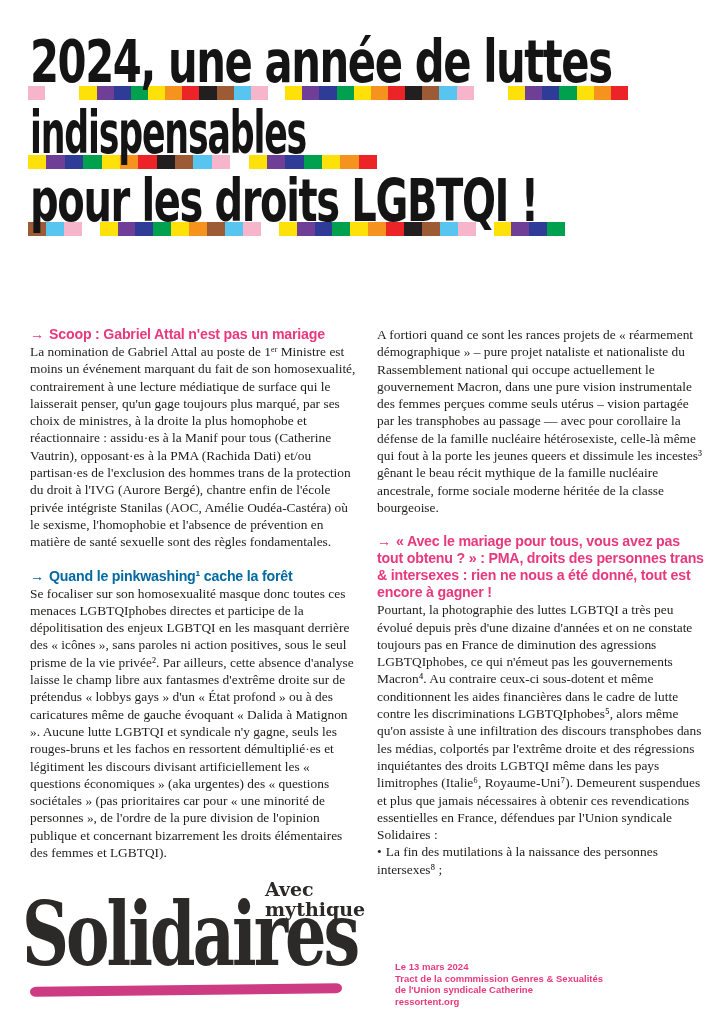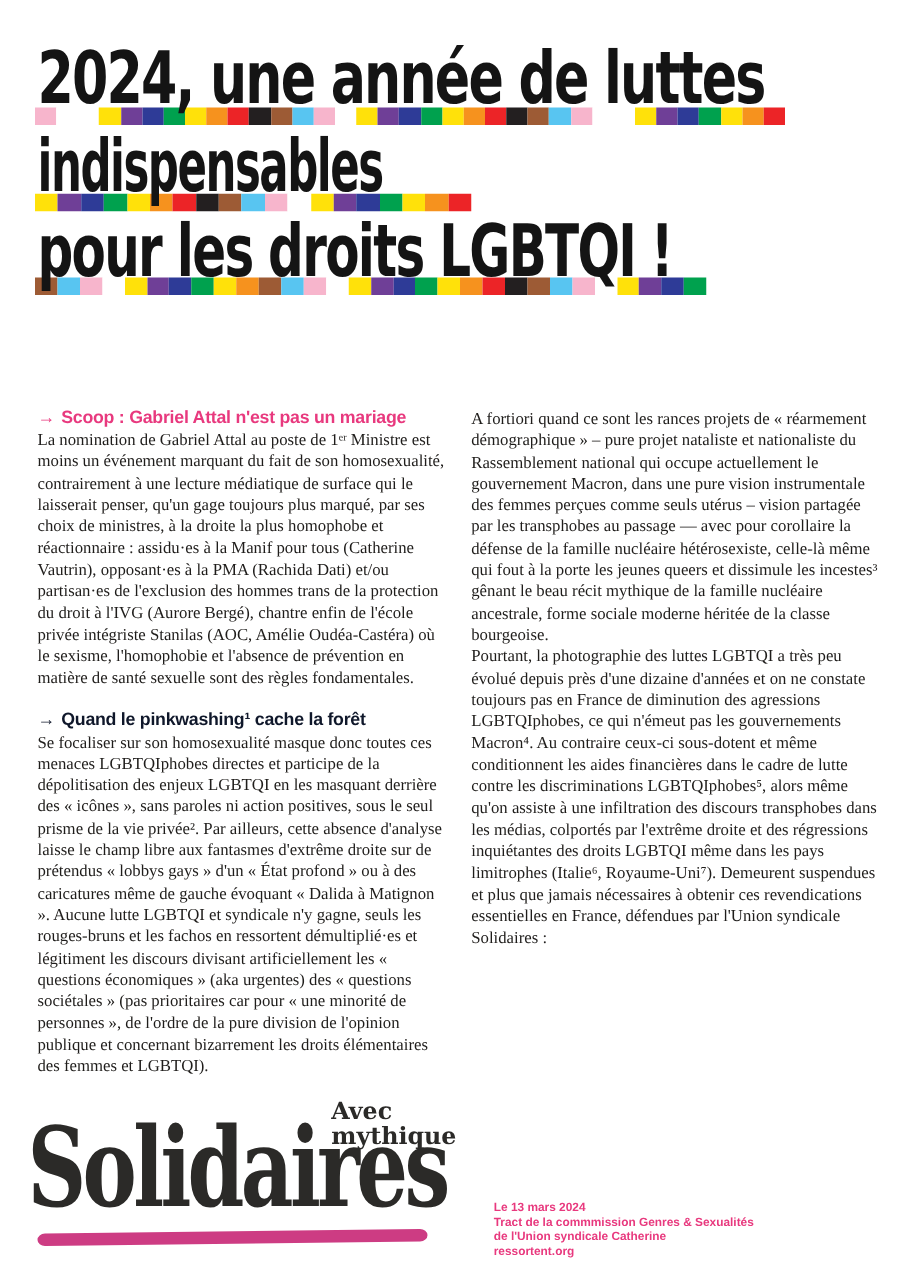--- a/index.html
+++ b/index.html
@@ -181,27 +181,29 @@
       <div class="sq" style="background: rgb(255, 255, 255);"></div>
       <div class="sq" style="background: rgb(255, 225, 10);"></div>
       <div class="sq" style="background: rgb(111, 63, 151);"></div>
       <div class="sq" style="background: rgb(46, 59, 151);"></div>
       <div class="sq" style="background: rgb(0, 161, 78);"></div>
     </div>
 
   <div class="col col-left">
     <h2 class="heading" style="color: rgb(232, 57, 126);"><span class="arrow">→</span><span>Scoop : Gabriel Attal n'est pas un mariage</span></h2>
     <p class="body">La nomination de Gabriel Attal au poste de 1ᵉʳ Ministre est moins un événement marquant du fait de son homosexualité, contrairement à une lecture médiatique de surface qui le laisserait penser, qu'un gage toujours plus marqué, par ses choix de ministres, à la droite la plus homophobe et réactionnaire : assidu·es à la Manif pour tous (Catherine Vautrin), opposant·es à la PMA (Rachida Dati) et/ou partisan·es de l'exclusion des hommes trans de la protection du droit à l'IVG (Aurore Bergé), chantre enfin de l'école privée intégriste Stanilas (AOC, Amélie Oudéa-Castéra) où le sexisme, l'homophobie et l'absence de prévention en matière de santé sexuelle sont des règles fondamentales.</p>
-    <h2 class="heading mt" style="color: #0f172a;"><span class="arrow">→</span><span>Quand le pinkwashing¹ cache la forêt</span></h2>
+    <h2 class="heading mt" style="color: #0369a1;"><span class="arrow">→</span><span>Quand le pinkwashing¹ cache la forêt</span></h2>
     <p class="body">Se focaliser sur son homosexualité masque donc toutes ces menaces LGBTQIphobes directes et participe de la dépolitisation des enjeux LGBTQI en les masquant derrière des « icônes », sans paroles ni action positives, sous le seul prisme de la vie privée². Par ailleurs, cette absence d'analyse laisse le champ libre aux fantasmes d'extrême droite sur de prétendus « lobbys gays » d'un « État profond » ou à des caricatures même de gauche évoquant « Dalida à Matignon ». Aucune lutte LGBTQI et syndicale n'y gagne, seuls les rouges-bruns et les fachos en ressortent démultiplié·es et légitiment les discours divisant artificiellement les « questions économiques » (aka urgentes) des « questions sociétales » (pas prioritaires car pour « une minorité de personnes », de l'ordre de la pure division de l'opinion publique et concernant bizarrement les droits élémentaires des femmes et LGBTQI).</p>
   </div>
 
   <div class="col col-right">
     <p class="body">A fortiori quand ce sont les rances projets de « réarmement démographique » – pure projet nataliste et nationaliste du Rassemblement national qui occupe actuellement le gouvernement Macron, dans une pure vision instrumentale des femmes perçues comme seuls utérus – vision partagée par les transphobes au passage — avec pour corollaire la défense de la famille nucléaire hétérosexiste, celle-là même qui fout à la porte les jeunes queers et dissimule les incestes³ gênant le beau récit mythique de la famille nucléaire ancestrale, forme sociale moderne héritée de la classe bourgeoise.</p>
+    <h2 class="heading mt" style="color: rgb(232, 57, 126);"><span class="arrow">→</span><span>« Avec le mariage pour tous, vous avez pas tout obtenu ? » : PMA, droits des personnes trans &amp; intersexes : rien ne nous a été donné, tout est encore à gagner !</span></h2>
     <p class="body">Pourtant, la photographie des luttes LGBTQI a très peu évolué depuis près d'une dizaine d'années et on ne constate toujours pas en France de diminution des agressions LGBTQIphobes, ce qui n'émeut pas les gouvernements Macron⁴. Au contraire ceux-ci sous-dotent et même conditionnent les aides financières dans le cadre de lutte contre les discriminations LGBTQIphobes⁵, alors même qu'on assiste à une infiltration des discours transphobes dans les médias, colportés par l'extrême droite et des régressions inquiétantes des droits LGBTQI même dans les pays limitrophes (Italie⁶, Royaume-Uni⁷). Demeurent suspendues et plus que jamais nécessaires à obtenir ces revendications essentielles en France, défendues par l'Union syndicale Solidaires :</p>
+    <p class="body bullet"><span class="dot">•</span><span>La fin des mutilations à la naissance des personnes intersexes⁸ ;</span></p>
   </div>
 
   <div class="logo-union">
     <div>Avec</div>
     <div>mythique</div>
   </div>
   <div class="logo-name">Solidaires</div>
   <div class="logo-underline" style="background: rgb(205, 60, 131);"></div>
 
   <div class="footer-text" style="color: rgb(232, 57, 126);">

